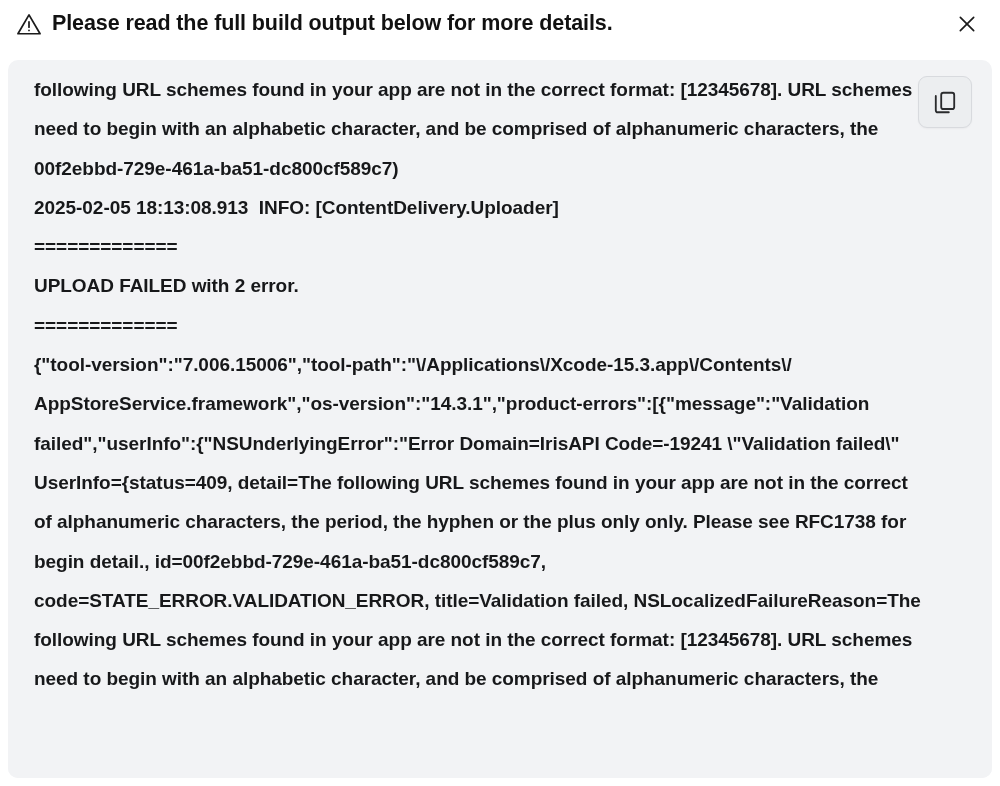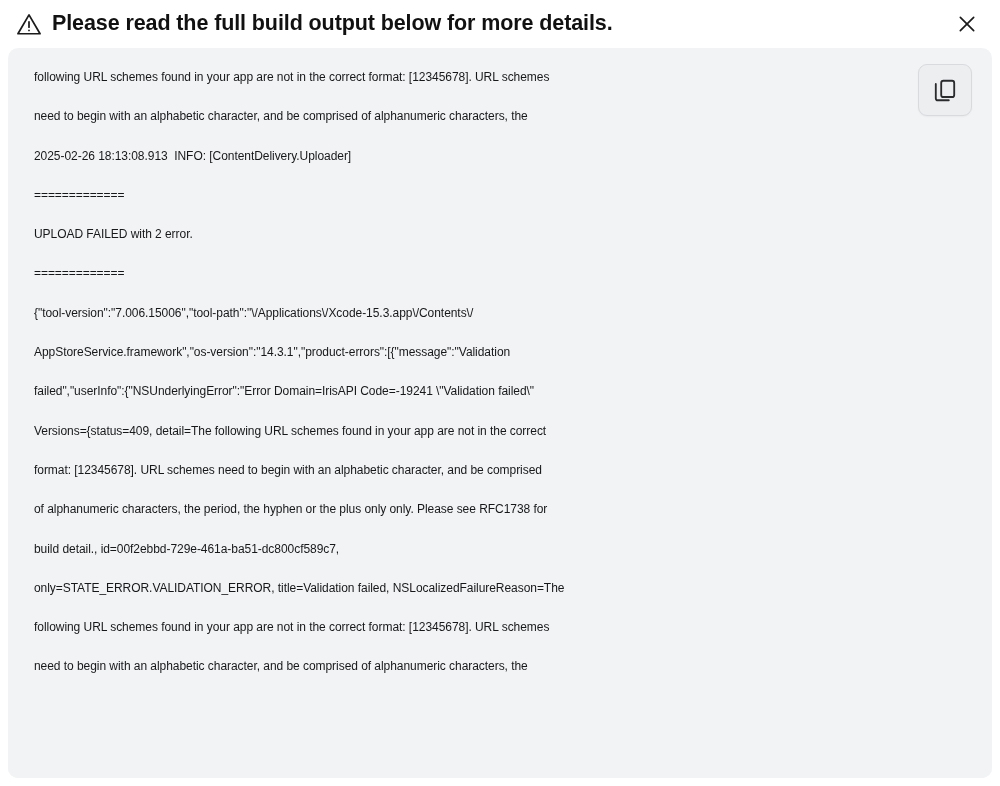--- a/index.html
+++ b/index.html
@@ -13,20 +13,21 @@
   }
 
   #app {
     position: relative;
     width: 1000px;
     height: 786px;
     background: #ffffff;
     box-sizing: border-box;
     display: flex;
     flex-direction: column;
+    gap: 12px;
   }
 
   
   .header {
     height: 48px;
     flex: 0 0 48px;
     display: flex;
     align-items: center;
     padding: 0 18px 0 16px;
     background: #ffffff;
@@ -77,26 +78,27 @@
 
   .log-scroll {
     position: absolute;
     inset: 0;
     overflow: hidden;
     padding: 10px 30px 0 26px;
     box-sizing: border-box;
   }
 
   .log-line {
-    font-size: 12px;
+    font-size: 19px;
     line-height: 39.3px;
     color: #17181a;
     white-space: pre-wrap;
     word-break: break-word;
     letter-spacing: -0.05px;
+    font-weight: bold;
   }
 
   
   .copy-btn {
     position: absolute;
     top: 16px;
     right: 20px;
     width: 52px;
     height: 50px;
     background: #eceef0;
@@ -137,32 +139,32 @@
         <line x1="4" y1="4" x2="20" y2="20"></line>
         <line x1="20" y1="4" x2="4" y2="20"></line>
       </svg>
     </div>
   </div>
 
   <div class="log-wrap">
     <div class="log-scroll">
       <div class="log-line">following URL schemes found in your app are not in the correct format: [12345678]. URL schemes</div>
       <div class="log-line">need to begin with an alphabetic character, and be comprised of alphanumeric characters, the</div>
-      <div class="log-line">2025-02-26 18:13:08.913  INFO: [ContentDelivery.Uploader]</div>
+      <div class="log-line">00f2ebbd-729e-461a-ba51-dc800cf589c7)</div>
+      <div class="log-line">2025-02-05 18:13:08.913  INFO: [ContentDelivery.Uploader]</div>
       <div class="log-line">=============</div>
       <div class="log-line">UPLOAD FAILED with 2 error.</div>
       <div class="log-line">=============</div>
       <div class="log-line">{"tool-version":"7.006.15006","tool-path":"\/Applications\/Xcode-15.3.app\/Contents\/</div>
       <div class="log-line">AppStoreService.framework","os-version":"14.3.1","product-errors":[{"message":"Validation</div>
       <div class="log-line">failed","userInfo":{"NSUnderlyingError":"Error Domain=IrisAPI Code=-19241 \"Validation failed\"</div>
-      <div class="log-line">Versions={status=409, detail=The following URL schemes found in your app are not in the correct</div>
-      <div class="log-line">format: [12345678]. URL schemes need to begin with an alphabetic character, and be comprised</div>
+      <div class="log-line">UserInfo={status=409, detail=The following URL schemes found in your app are not in the correct</div>
       <div class="log-line">of alphanumeric characters, the period, the hyphen or the plus only only. Please see RFC1738 for</div>
-      <div class="log-line">build detail., id=00f2ebbd-729e-461a-ba51-dc800cf589c7,</div>
-      <div class="log-line">only=STATE_ERROR.VALIDATION_ERROR, title=Validation failed, NSLocalizedFailureReason=The</div>
+      <div class="log-line">begin detail., id=00f2ebbd-729e-461a-ba51-dc800cf589c7,</div>
+      <div class="log-line">code=STATE_ERROR.VALIDATION_ERROR, title=Validation failed, NSLocalizedFailureReason=The</div>
       <div class="log-line">following URL schemes found in your app are not in the correct format: [12345678]. URL schemes</div>
       <div class="log-line">need to begin with an alphabetic character, and be comprised of alphanumeric characters, the</div>
     </div>
 
     <div class="copy-btn">
       <svg viewBox="0 0 24 24" fill="none" stroke="currentColor" stroke-width="1.7" stroke-linecap="round" stroke-linejoin="round">
         <rect x="8.5" y="3.5" width="12" height="15" rx="2"></rect>
         <path d="M15.5 21.5H5.5a2 2 0 0 1-2-2v-13"></path>
       </svg>
     </div>

